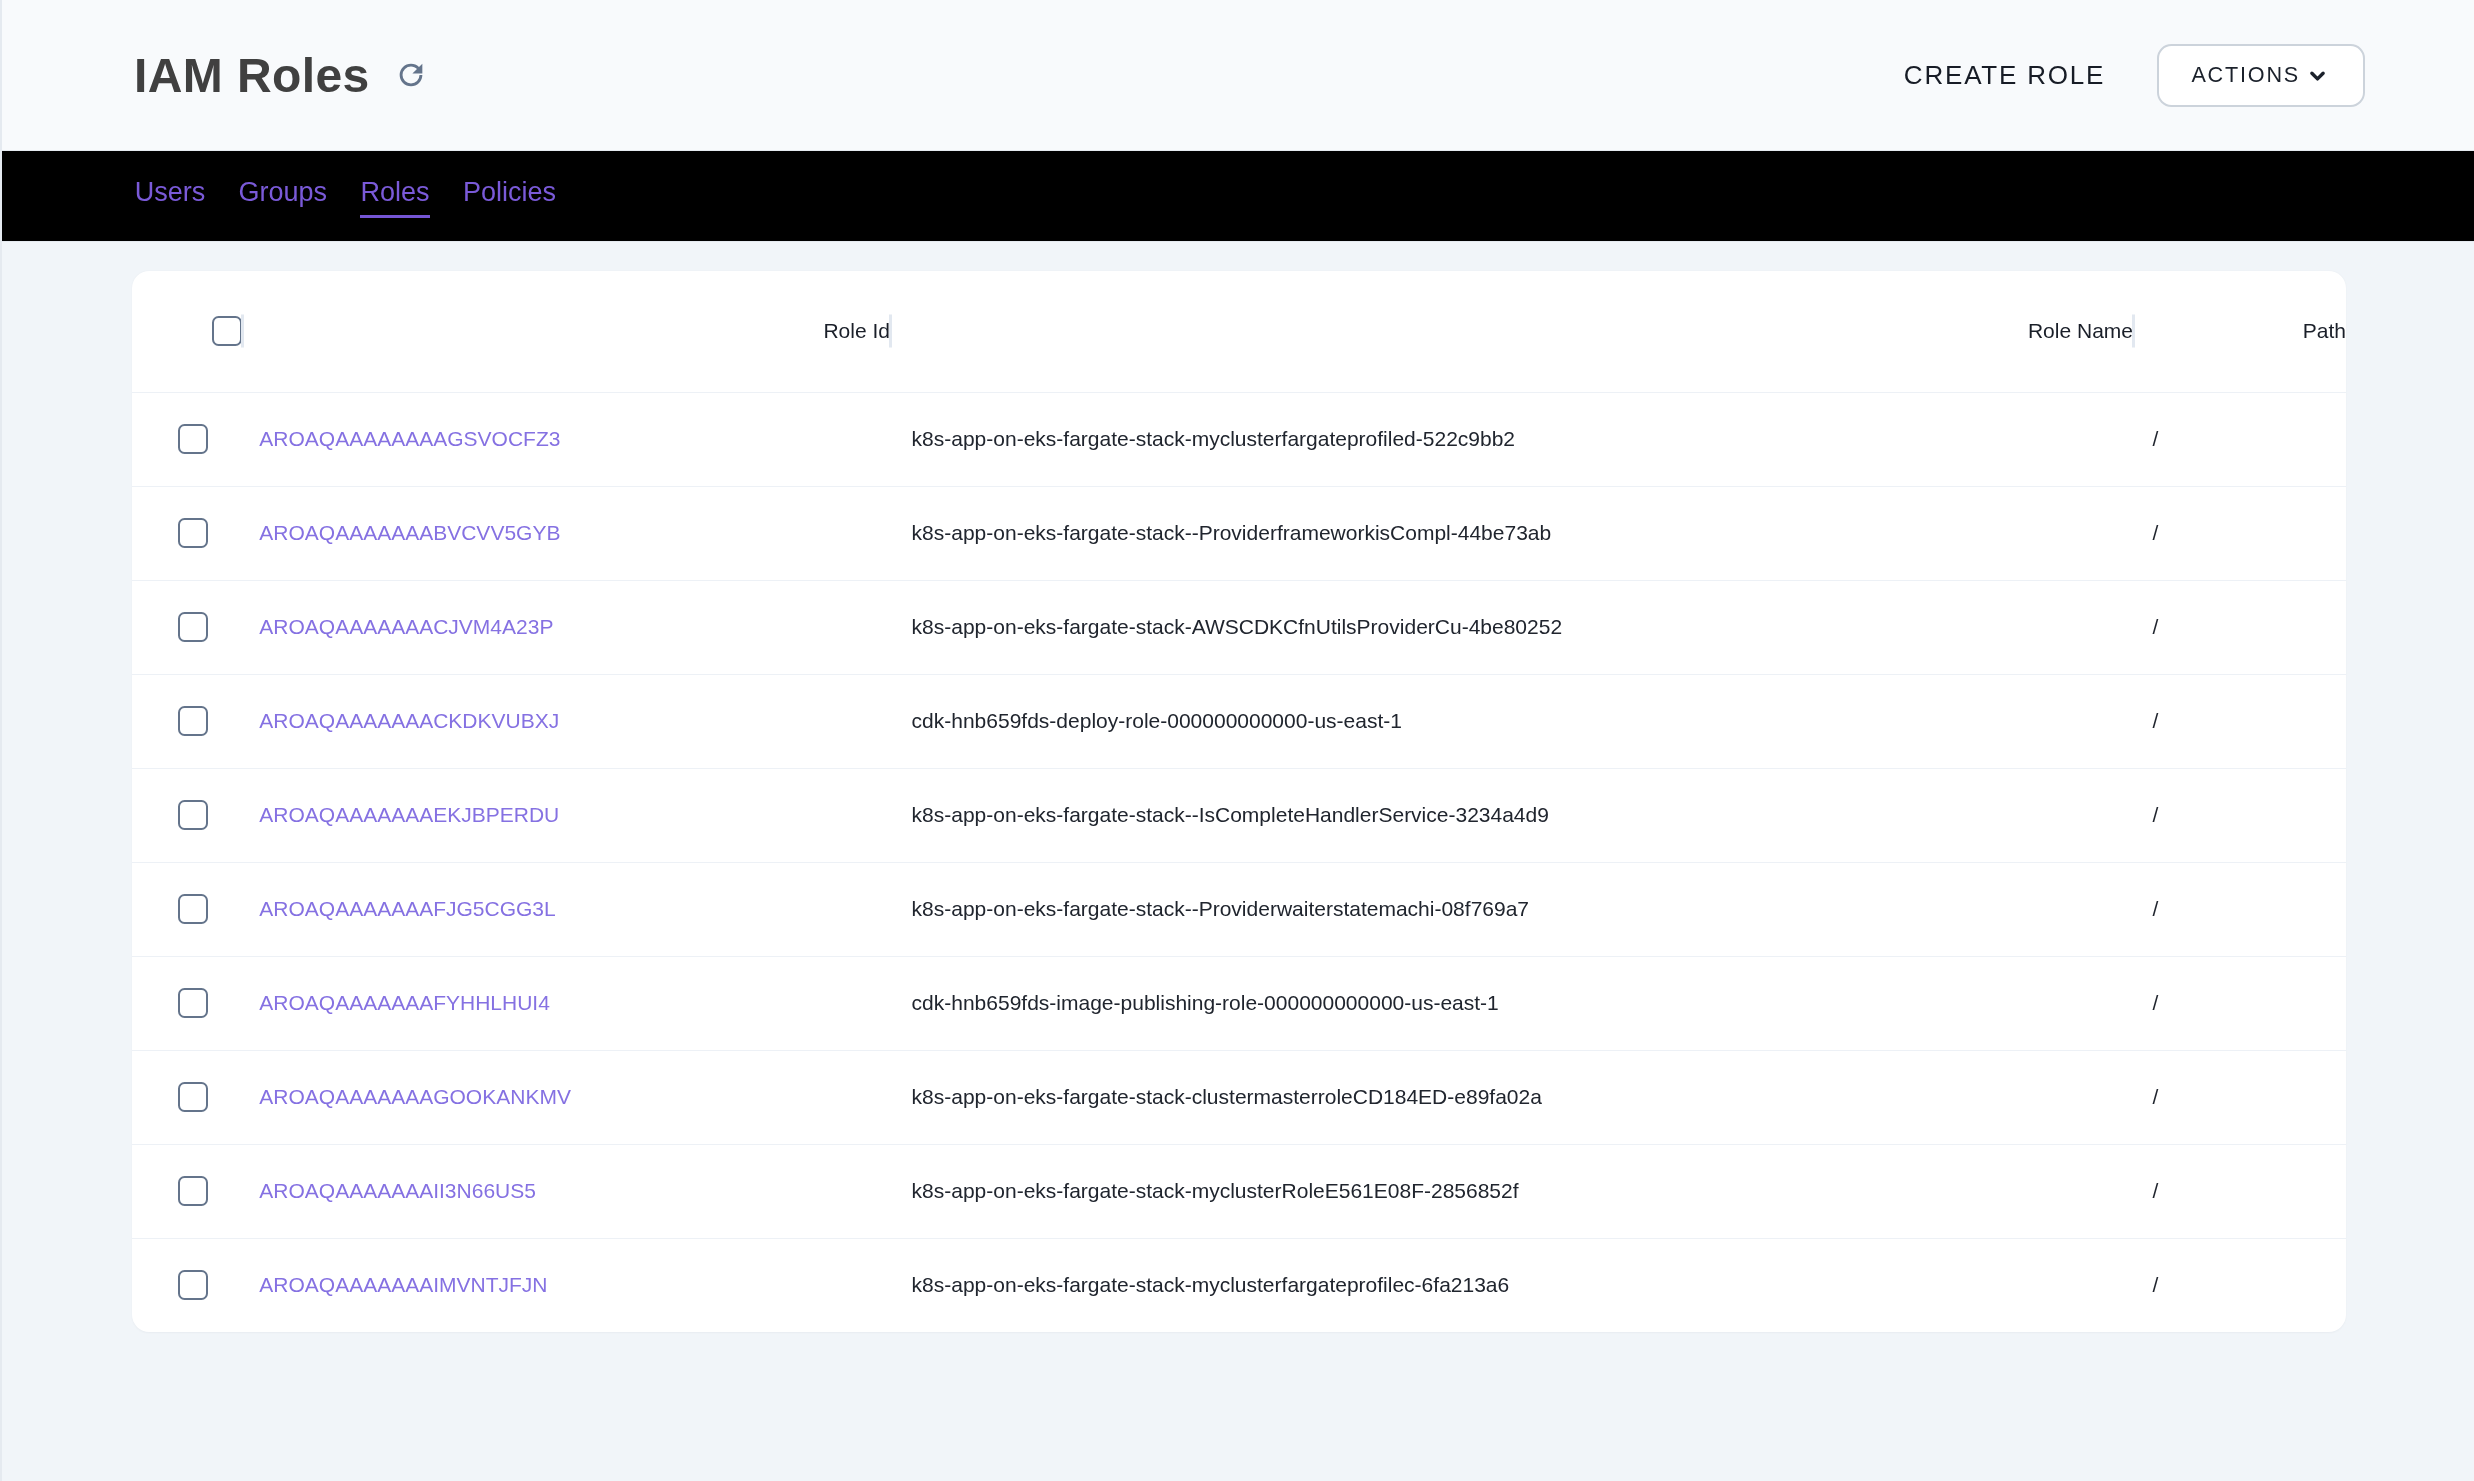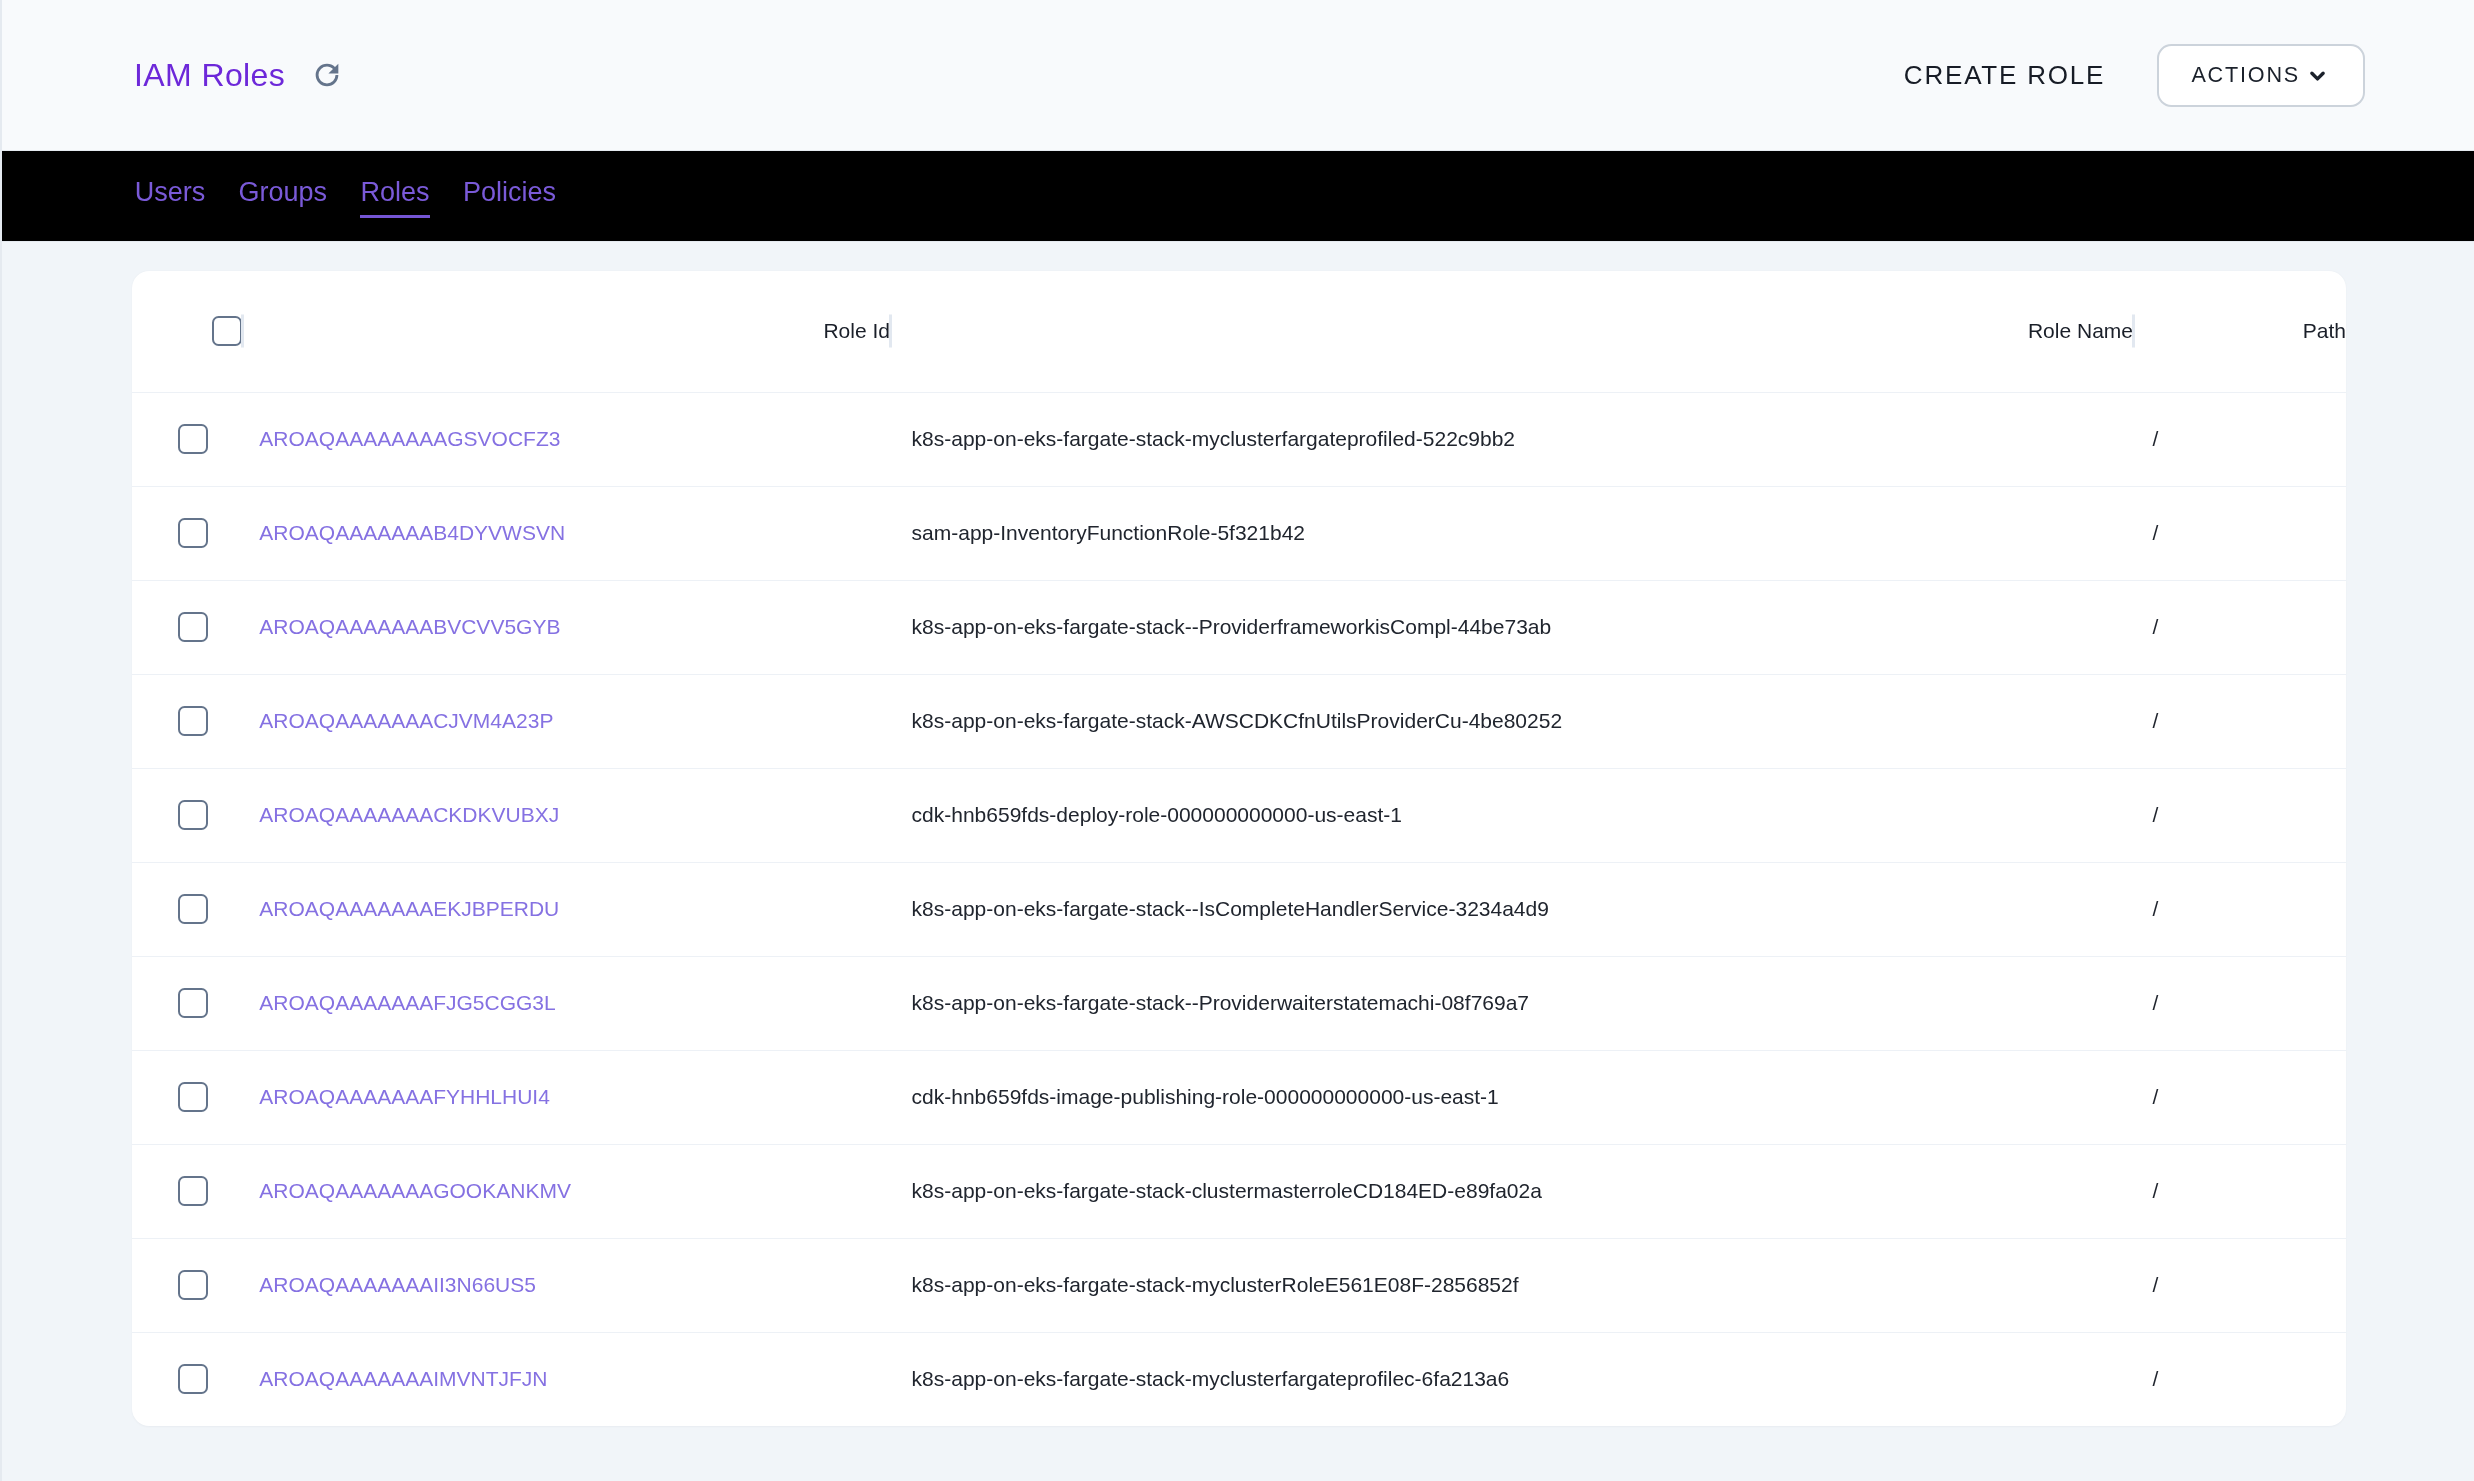--- a/index.html
+++ b/index.html
@@ -9,21 +9,21 @@
     background:#f1f5f9;
     color:#1f242e;
   }
   .page { width:2475px; height:1481px; border-left:2.2px solid #e5eaf0; }
 
   
   .topbar {
     height:151px; background:#f8fafc; border-bottom:1.4px solid #e5eaf0;
     display:flex; align-items:center; padding:0 110px 0 132px;
   }
-  .page-title { font-size:32px; font-weight:400; color:#6d28d9; letter-spacing:0.4px; }
+  .page-title { font-size:48px; font-weight:700; color:#404040; letter-spacing:0.4px; }
   .refresh-btn {
     margin-left:21.6px; width:40px; height:40px; border:none; background:transparent;
     display:flex; align-items:center; justify-content:center; cursor:pointer;
   }
   .refresh-btn svg { width:34px; height:34px; fill:#64748b; }
   .topbar-spacer { flex:1; }
   .text-btn {
     background:transparent; border:none; cursor:pointer;
     font-family:inherit; font-size:26px; font-weight:500; letter-spacing:1.8px;
     color:#171c26; padding:17.3px 7.2px;
@@ -145,30 +145,20 @@
       <a class="role-link" href="#">AROAQAAAAAAAAGSVOCFZ3</a>
     </td>
     <td class="td-name">k8s-app-on-eks-fargate-stack-myclusterfargateprofiled-522c9bb2</td>
     <td class="td-path">/</td>
   </tr>
             <tr>
     <td class="td-check">
       <span class="checkbox"></span>
     </td>
     <td class="td-id">
-      <a class="role-link" href="#">AROAQAAAAAAAB4DYVWSVN</a>
-    </td>
-    <td class="td-name">sam-app-InventoryFunctionRole-5f321b42</td>
-    <td class="td-path">/</td>
-  </tr>
-            <tr>
-    <td class="td-check">
-      <span class="checkbox"></span>
-    </td>
-    <td class="td-id">
       <a class="role-link" href="#">AROAQAAAAAAABVCVV5GYB</a>
     </td>
     <td class="td-name">k8s-app-on-eks-fargate-stack--ProviderframeworkisCompl-44be73ab</td>
     <td class="td-path">/</td>
   </tr>
             <tr>
     <td class="td-check">
       <span class="checkbox"></span>
     </td>
     <td class="td-id">

